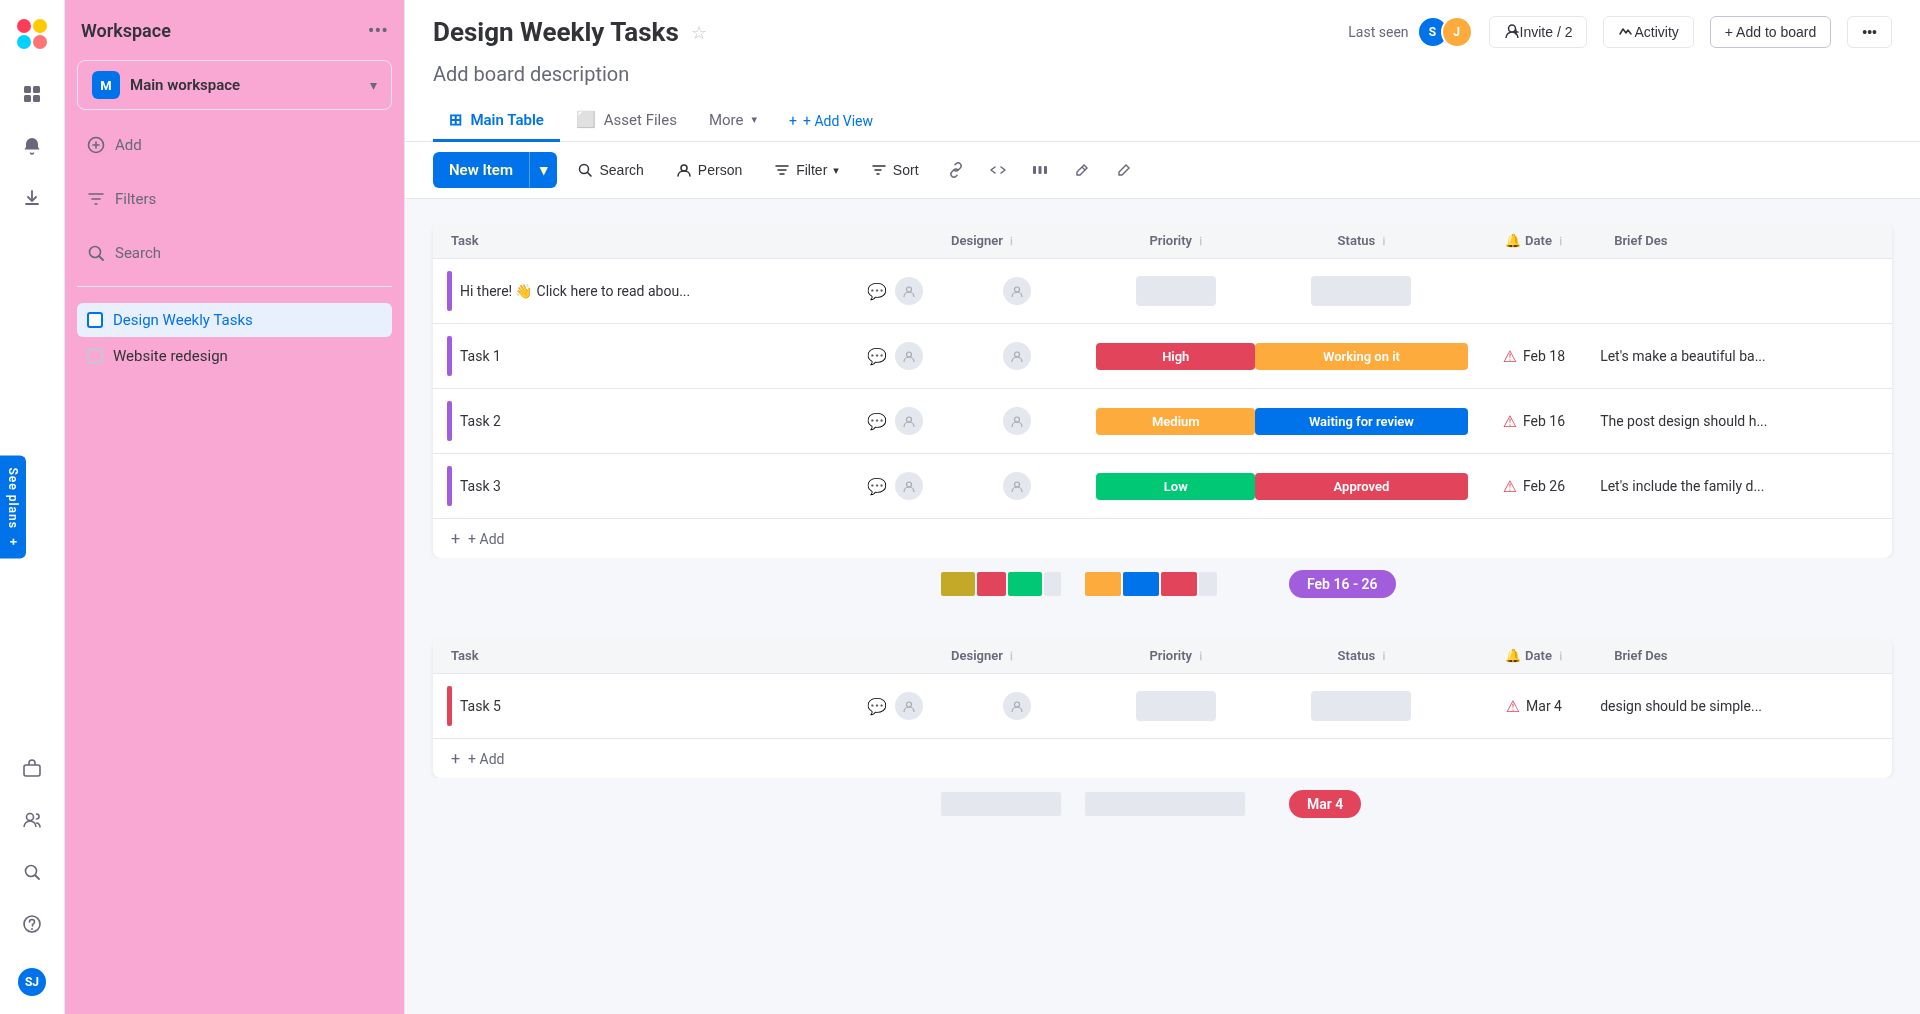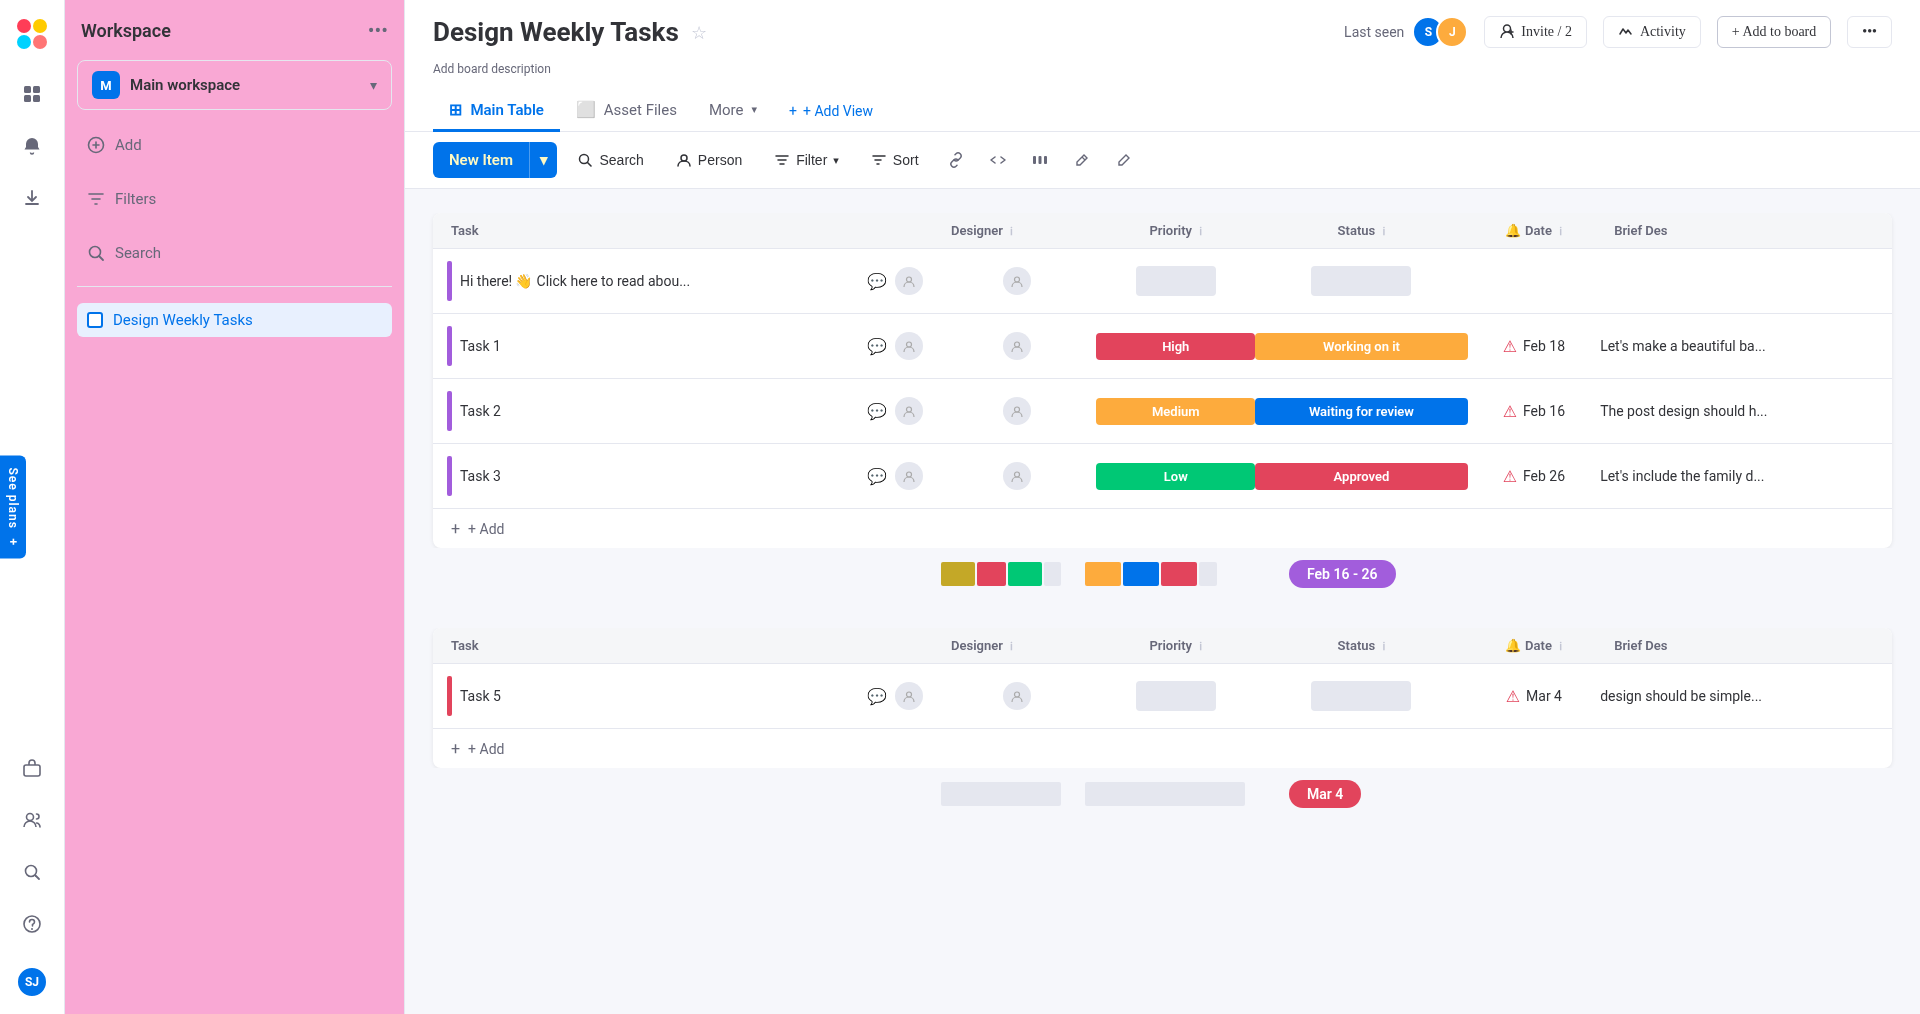--- a/index.html
+++ b/index.html
@@ -36,24 +36,24 @@
     .header-top { display: flex; align-items: center; justify-content: space-between; margin-bottom: 14px; }
     .board-title-row { display: flex; align-items: center; gap: 12px; }
     .board-title { font-size: 26px; font-weight: 700; color: #323338; }
     .star-icon { color: #c3c6d4; font-size: 18px; cursor: pointer; }
     .header-actions { display: flex; align-items: center; gap: 16px; }
     .last-seen { display: flex; align-items: center; gap: 8px; color: #676879; font-size: 14px; }
     .avatar-group { display: flex; }
     .avatar { width: 32px; height: 32px; border-radius: 50%; display: flex; align-items: center; justify-content: center; font-size: 12px; font-weight: 700; color: #fff; border: 2px solid #fff; }
     .avatar-s { background: #0073ea; }
     .avatar-j { background: #fdab3d; }
-    .header-btn { display: flex; align-items: flex-start; gap: 6px; padding: 7px 14px; border-radius: 6px; border: 1px solid #e5e7ef; background: #fff; cursor: pointer; font-size: 14px; color: #323338; font-weight: 500; font-family: Liberation Serif, serif; }
+    .header-btn { display: flex; align-items: flex-start; gap: 0; padding: 7px 14px; border-radius: 6px; border: 1px solid #e5e7ef; background: #fff; cursor: pointer; font-size: 14px; color: #323338; font-weight: 500; }
     .header-btn svg { width: 16px; height: 16px; }
     .add-board-btn { border: 1px solid #c3c6d4; background: #fff; color: #323338; }
-    .board-description { color: #676879; font-size: 12px; margin-bottom: 14px; }
+    .board-description { color: #676879; font-size: 20px; margin-bottom: 14px; }
 
     
     .tabs { display: flex; align-items: center; gap: 0; }
     .tab { display: flex; align-items: center; gap: 8px; padding: 10px 16px; font-size: 15px; color: #676879; cursor: pointer; border-bottom: 3px solid transparent; margin-bottom: -1px; }
     .tab.active { color: #0073ea; border-bottom-color: #0073ea; font-weight: 600; }
     .tab-icon { font-size: 16px; }
     .add-view-tab { display: flex; align-items: center; gap: 6px; padding: 10px 16px; font-size: 14px; color: #0073ea; cursor: pointer; }
 
     
     .toolbar { background: #fff; border-bottom: 1px solid #e5e7ef; padding: 10px 28px; display: flex; align-items: center; gap: 8px; }
@@ -236,20 +236,24 @@
     </div>
   </div>
 
   <div class="sidebar-divider"></div>
 
   <div class="sidebar-boards">
     <div class="board-item active">
       <div class="board-icon active-icon"></div>
       <span>Design Weekly Tasks</span>
     </div>
+    <div class="board-item">
+      <div class="board-icon"></div>
+      <span>Website redesign</span>
+    </div>
   </div>
 </div>
 
 <div class="main">
 
   <div class="header">
     <div class="header-top">
       <div class="board-title-row">
         <span class="board-title">Design Weekly Tasks</span>
         <span class="star-icon">☆</span>

